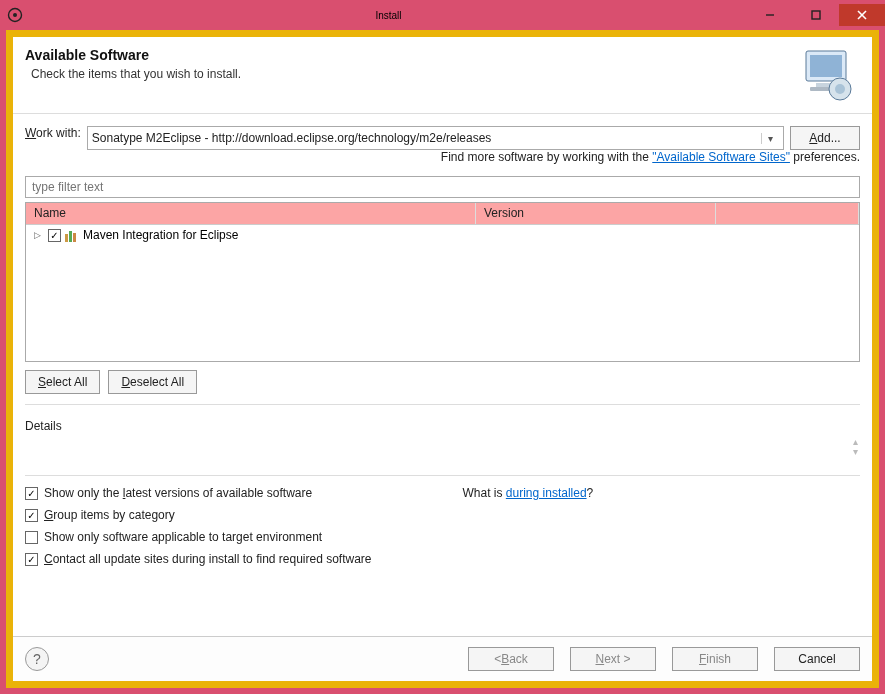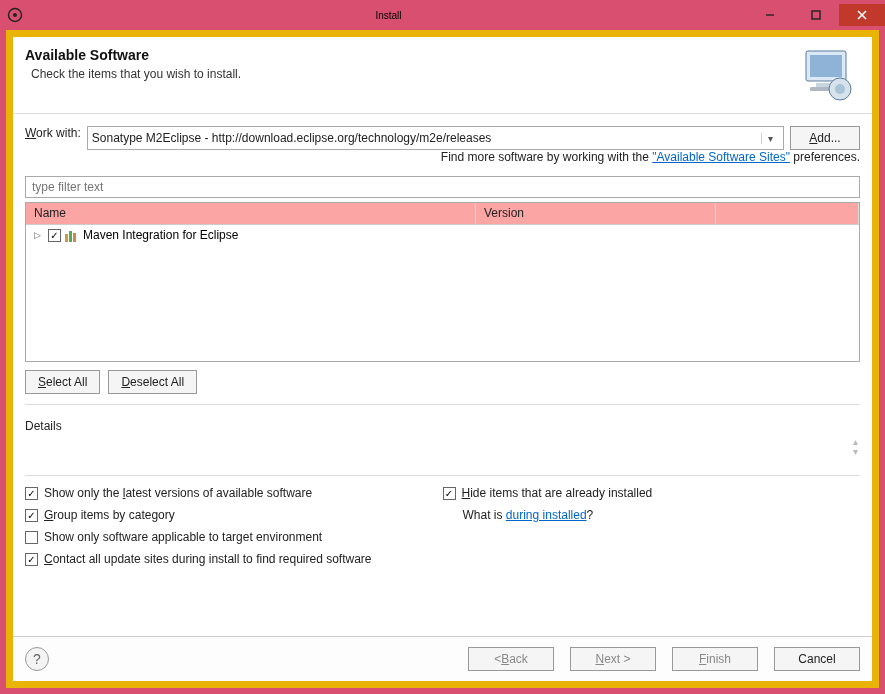--- a/index.html
+++ b/index.html
@@ -383,24 +383,20 @@
           <label class="opt-row">
             <span class="chk"></span>
             <span>Show only software applicable to target environment</span>
           </label>
           <label class="opt-row">
             <span class="chk checked"></span>
             <span><span style="text-decoration:underline">C</span>ontact all update sites during install to find required software</span>
           </label>
         </div>
         <div class="options-col">
-          <label class="opt-row">
-            <span class="chk checked"></span>
-            <span><span style="text-decoration:underline">H</span>ide items that are already installed</span>
-          </label>
           <div class="opt-link-row">
             <span>What is </span><a class="link">during installed</a><span>?</span>
           </div>
         </div>
       </div>
 
     </div>
 
     <div class="footer">
       <div class="help-icon">?</div>

